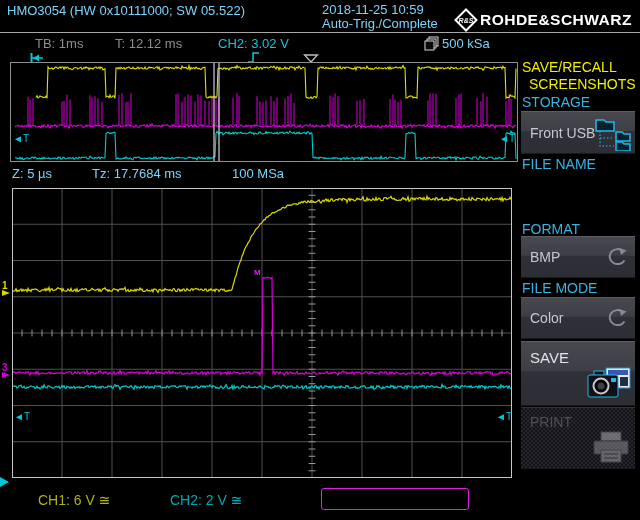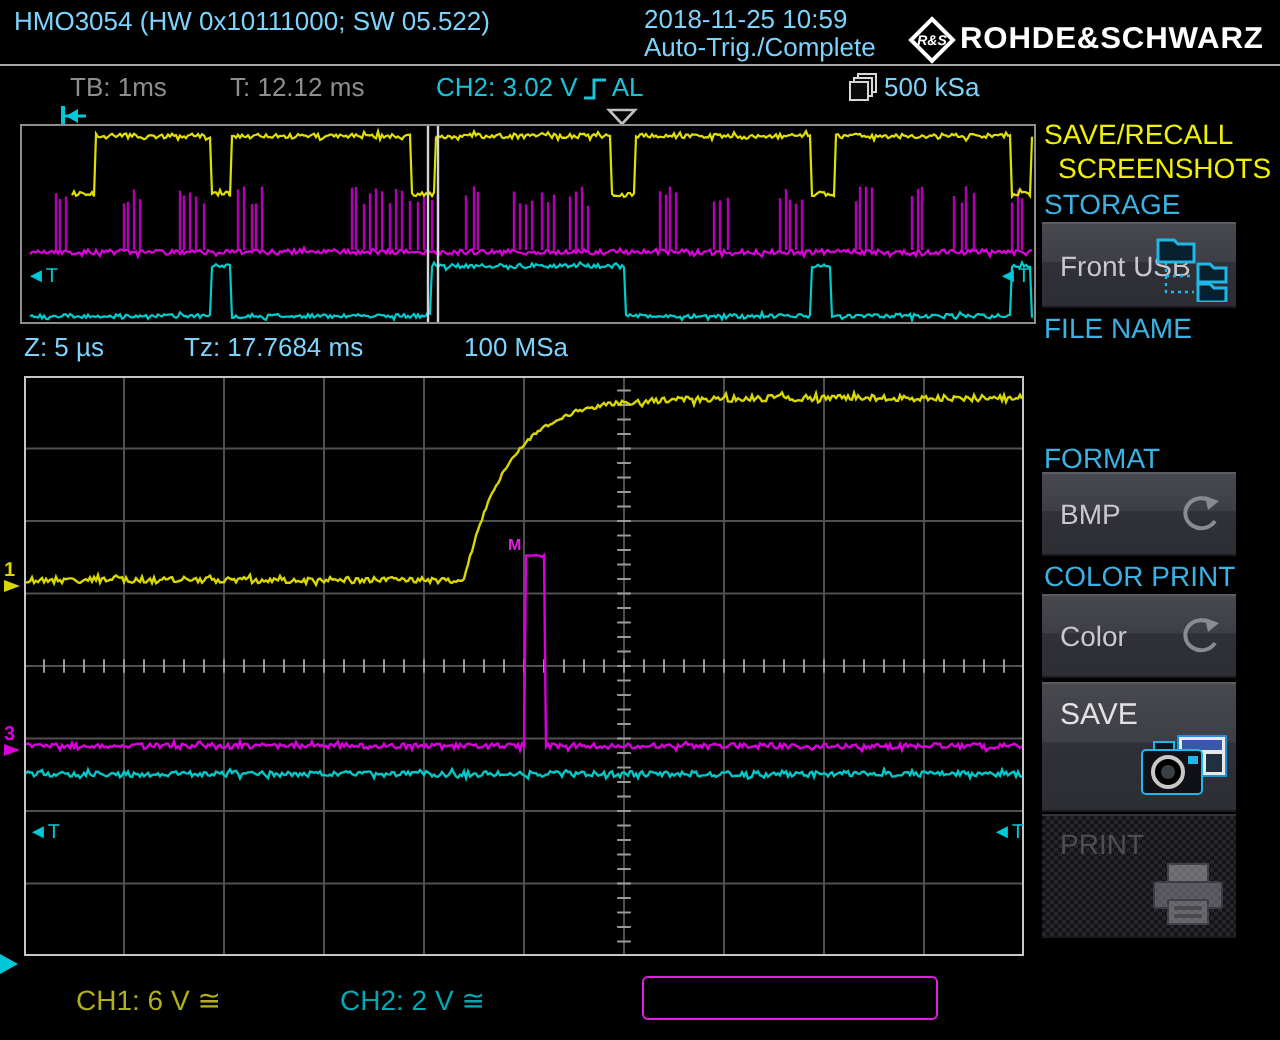--- a/index.html
+++ b/index.html
@@ -5,40 +5,40 @@
   html,body{margin:0;padding:0;background:#222;}
   #root{position:relative;width:640px;height:520px;background:#000;overflow:hidden;
         font-family:"Liberation Sans","DejaVu Sans",sans-serif;color:#ddd;}
   .abs{position:absolute;}
   .t13{font-size:13px;line-height:14px;white-space:nowrap;}
   .t14{font-size:14px;line-height:15px;white-space:nowrap;}
   .gray{color:#8e8e8e;margin-left:23px;}
   .white{color:#7dd3fc;}
   .cyanlbl{color:#3ab2e4;}
   .yellowlbl{color:#f0f000;}
-  .trigcyan{color:#18c4dc;}
+  .trigcyan{color:#18c4dc;flex-direction:column;}
   
   #brand{font-weight:bold;font-size:15px;color:#fff;letter-spacing:.4px;transform:scaleX(1.04);transform-origin:left;}
   #hdr-sep{left:0;top:32px;width:640px;height:1px;background:#a8a8a8;}
   
   #ovbox{left:10px;top:62px;width:506px;height:98px;border:1px solid #8e8e8e;background:#000;}
   .tmark{font-size:10px;color:#00c8d8;line-height:10px;}
   
   #zoombox{left:12px;top:188px;width:500px;height:290px;background:#000;}
   .chmark{display:flex;flex-direction:column;align-items:flex-start;}
   .chmark .d{font-size:10px;font-weight:bold;line-height:9px;}
   #pulse-label{font-size:8px;font-weight:bold;color:#e020e0;line-height:8px;}
   
   .chlab{font-size:14px;line-height:15px;white-space:nowrap;}
   #ch1lab{color:#b0b018;}
   #ch2lab{color:#00aab4;}
   #ch3box{left:321px;top:488px;width:146px;height:20px;border:1px solid #e020e0;border-radius:3px;}
   #ch3lab{color:#e020e0;position:absolute;left:6px;top:2px;margin-top:28px;}
   
-  .sbtn{left:521px;width:97px;background:linear-gradient(#48484f 0%,#3e3e46 46%,#303038 47%,#2d2d34 100%);
+  .sbtn{left:521px;width:114px;background:linear-gradient(#48484f 0%,#3e3e46 46%,#303038 47%,#2d2d34 100%);
         border-top:1px solid #5c5c64;border-bottom:1px solid #1a1a1e;color:#c8c8cc;}
   .sbtn .val{position:absolute;left:9px;font-size:14px;}
   .sbtn .icon{position:absolute;}
   #btn-print{background:#17171b;background-image:conic-gradient(#26262c 90deg,#141418 90deg 180deg,#26262c 180deg 270deg,#141418 270deg);background-size:4px 4px;border-top:1px solid #33333a;}
   #btn-print .val{color:#4e4e55;}
   #btn-save .val{color:#e2e2e4;font-size:15px;}
   svg{display:block;}
 </style>
 </head>
 <body>
@@ -274,21 +274,21 @@
   <div class="abs sbtn" style="top:236px;height:40px">
     <span class="val" style="top:12px">BMP</span>
     <span class="icon" style="right:7px;top:10px">
       <svg width="22" height="20" viewBox="0 0 22 20">
           <path d="M18.5 13.5 a8 7.5 0 1 1 -1.5 -9.5" fill="none" stroke="#8a8a92" stroke-width="2"></path>
           <polygon points="13.5,1 20.5,3.5 15,8" fill="#8a8a92"></polygon>
         </svg>
     </span>
   </div>
 
-  <span class="abs t14 cyanlbl" style="left:522px;top:281px">COLOR PRINT</span>
+  <span class="abs t14 cyanlbl" style="left:522px;top:281px">FILE MODE</span>
   <div class="abs sbtn" style="top:297px;height:40px">
     <span class="val" style="top:12px">Color</span>
     <span class="icon" style="right:7px;top:10px">
       <svg width="22" height="20" viewBox="0 0 22 20">
           <path d="M18.5 13.5 a8 7.5 0 1 1 -1.5 -9.5" fill="none" stroke="#8a8a92" stroke-width="2"></path>
           <polygon points="13.5,1 20.5,3.5 15,8" fill="#8a8a92"></polygon>
         </svg>
     </span>
   </div>
 

